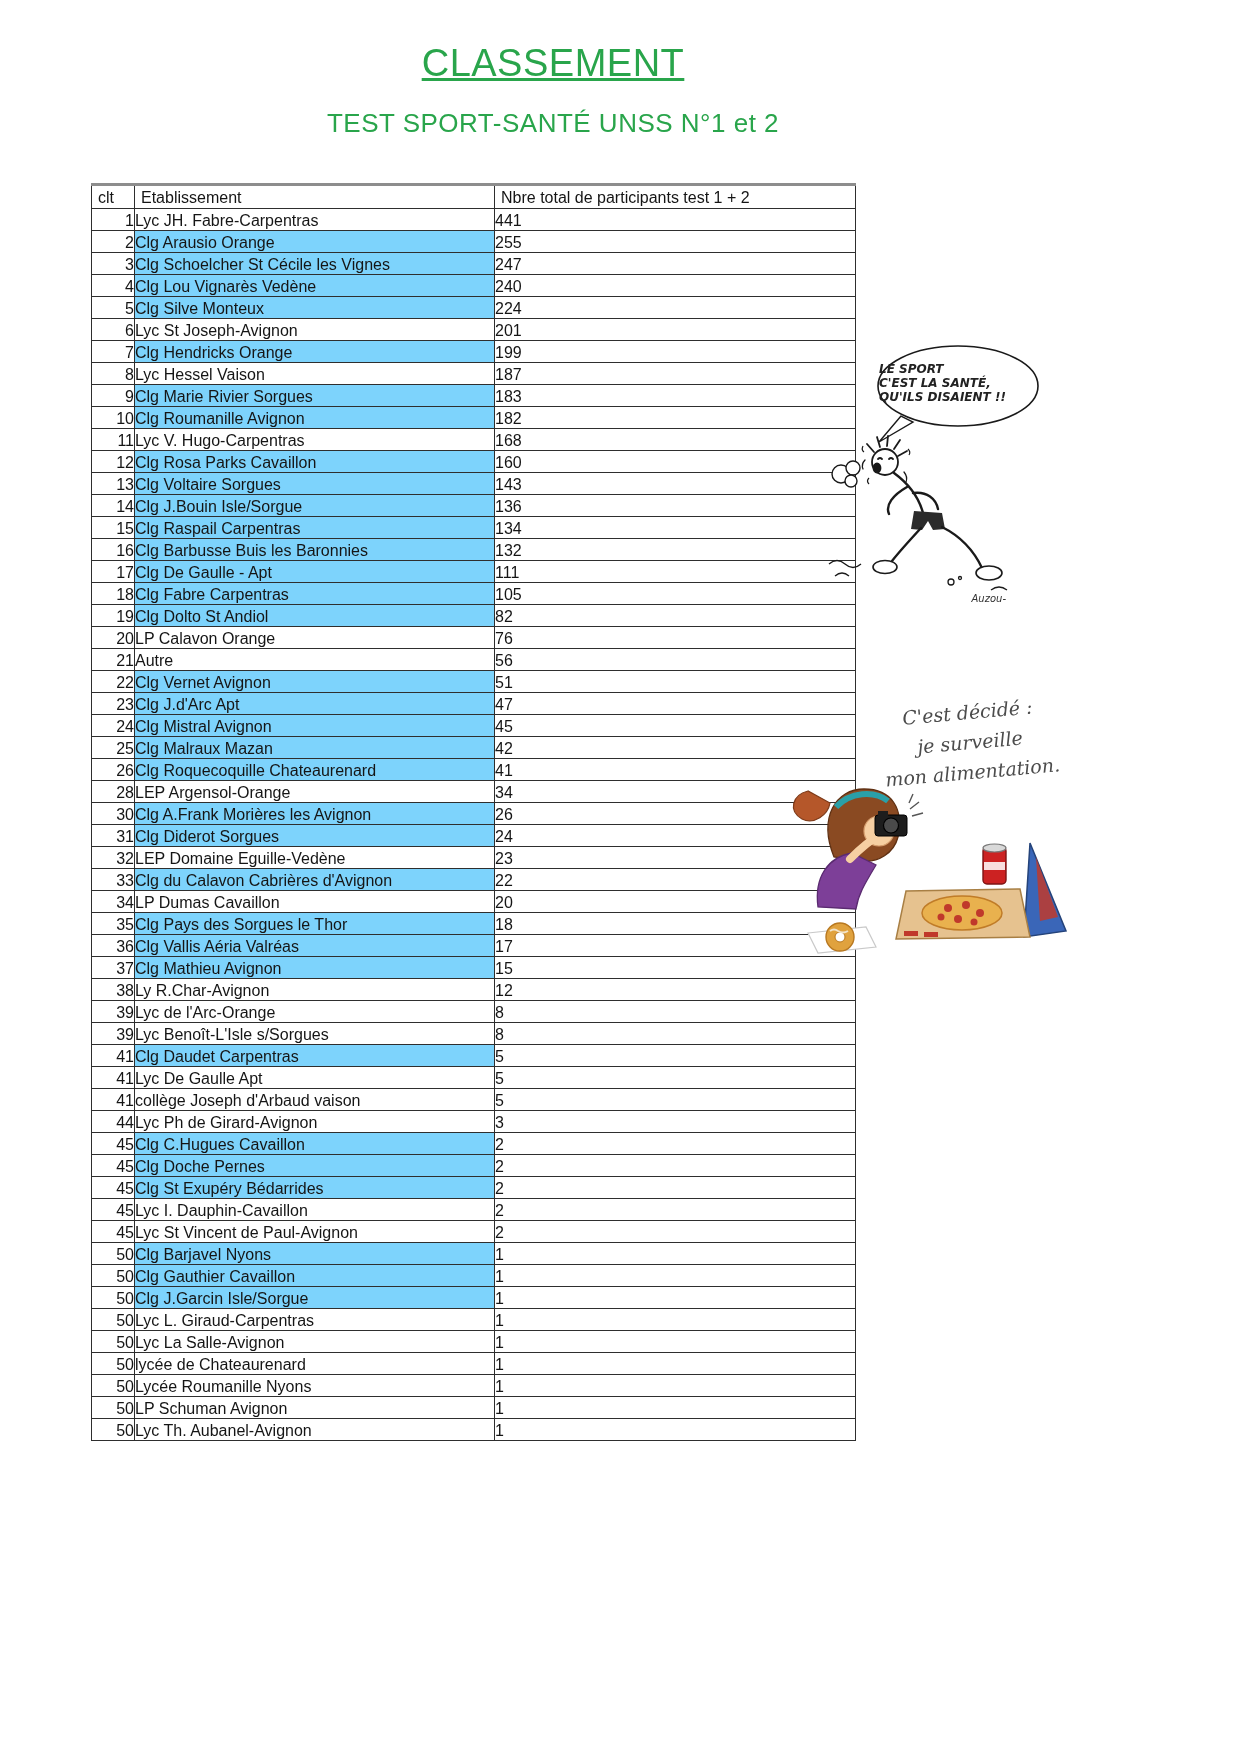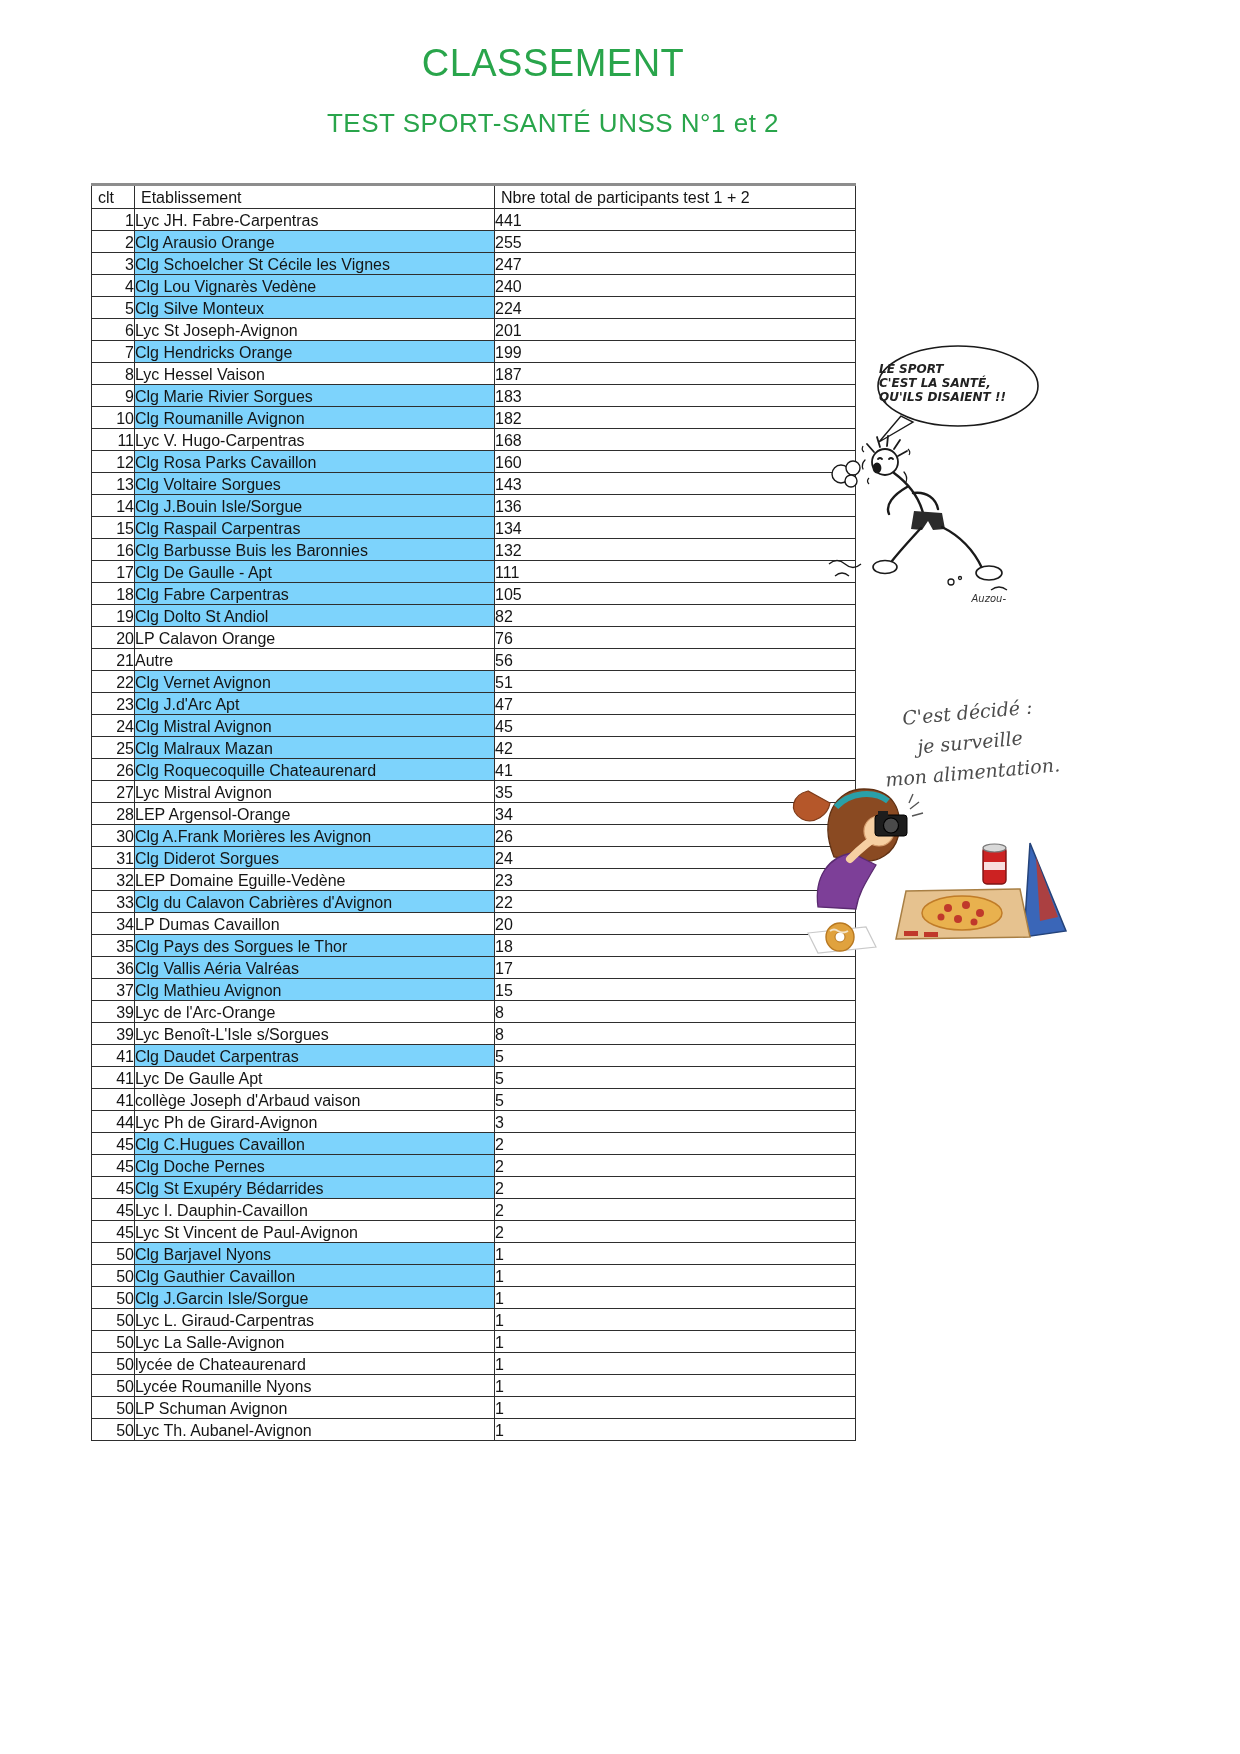--- a/index.html
+++ b/index.html
@@ -2,21 +2,21 @@
 <html><head>
 <meta charset="utf-8">
 <style>
   html,body{margin:0;padding:0;}
   body{
     width:1240px;height:1754px;position:relative;background:#ffffff;
     font-family:"Liberation Sans", sans-serif;color:#111;overflow:hidden;
   }
   .page-title{
     position:absolute;left:0;top:42px;width:1106px;text-align:center;
-    font-size:38px;font-weight:500;color:#29a54b;letter-spacing:.5px;
+    font-size:38px;font-weight:500;color:#29a54b;letter-spacing:.5px;text-decoration:underline;
   }
   .page-subtitle{
     position:absolute;left:0;top:108px;width:1106px;text-align:center;
     font-size:26px;font-weight:500;color:#29a54b;letter-spacing:.5px;
   }
   table.ranking{
     position:absolute;left:60px;top:183px;width:764px;
     border-collapse:collapse;table-layout:fixed;
     border:1.6px solid #2e2e2e;border-top:3px solid #8d8d8d;margin-left:31px;
   }
@@ -198,25 +198,20 @@
         <td class="c-clt">25</td>
         <td class="c-name hl">Clg Malraux Mazan</td>
         <td class="c-val">42</td>
       </tr>
       <tr>
         <td class="c-clt">26</td>
         <td class="c-name hl">Clg Roquecoquille Chateaurenard</td>
         <td class="c-val">41</td>
       </tr>
       <tr>
-        <td class="c-clt">27</td>
-        <td class="c-name">Lyc Mistral Avignon</td>
-        <td class="c-val">35</td>
-      </tr>
-      <tr>
         <td class="c-clt">28</td>
         <td class="c-name">LEP Argensol-Orange</td>
         <td class="c-val">34</td>
       </tr>
       <tr>
         <td class="c-clt">30</td>
         <td class="c-name hl">Clg A.Frank Morières les Avignon</td>
         <td class="c-val">26</td>
       </tr>
       <tr>
@@ -246,20 +241,25 @@
       </tr>
       <tr>
         <td class="c-clt">36</td>
         <td class="c-name hl">Clg Vallis Aéria Valréas</td>
         <td class="c-val">17</td>
       </tr>
       <tr>
         <td class="c-clt">37</td>
         <td class="c-name hl">Clg Mathieu Avignon</td>
         <td class="c-val">15</td>
+      </tr>
+      <tr>
+        <td class="c-clt">38</td>
+        <td class="c-name">Ly R.Char-Avignon</td>
+        <td class="c-val">12</td>
       </tr>
       <tr>
         <td class="c-clt">39</td>
         <td class="c-name">Lyc de l'Arc-Orange</td>
         <td class="c-val">8</td>
       </tr>
       <tr>
         <td class="c-clt">39</td>
         <td class="c-name">Lyc Benoît-L'Isle s/Sorgues</td>
         <td class="c-val">8</td>

